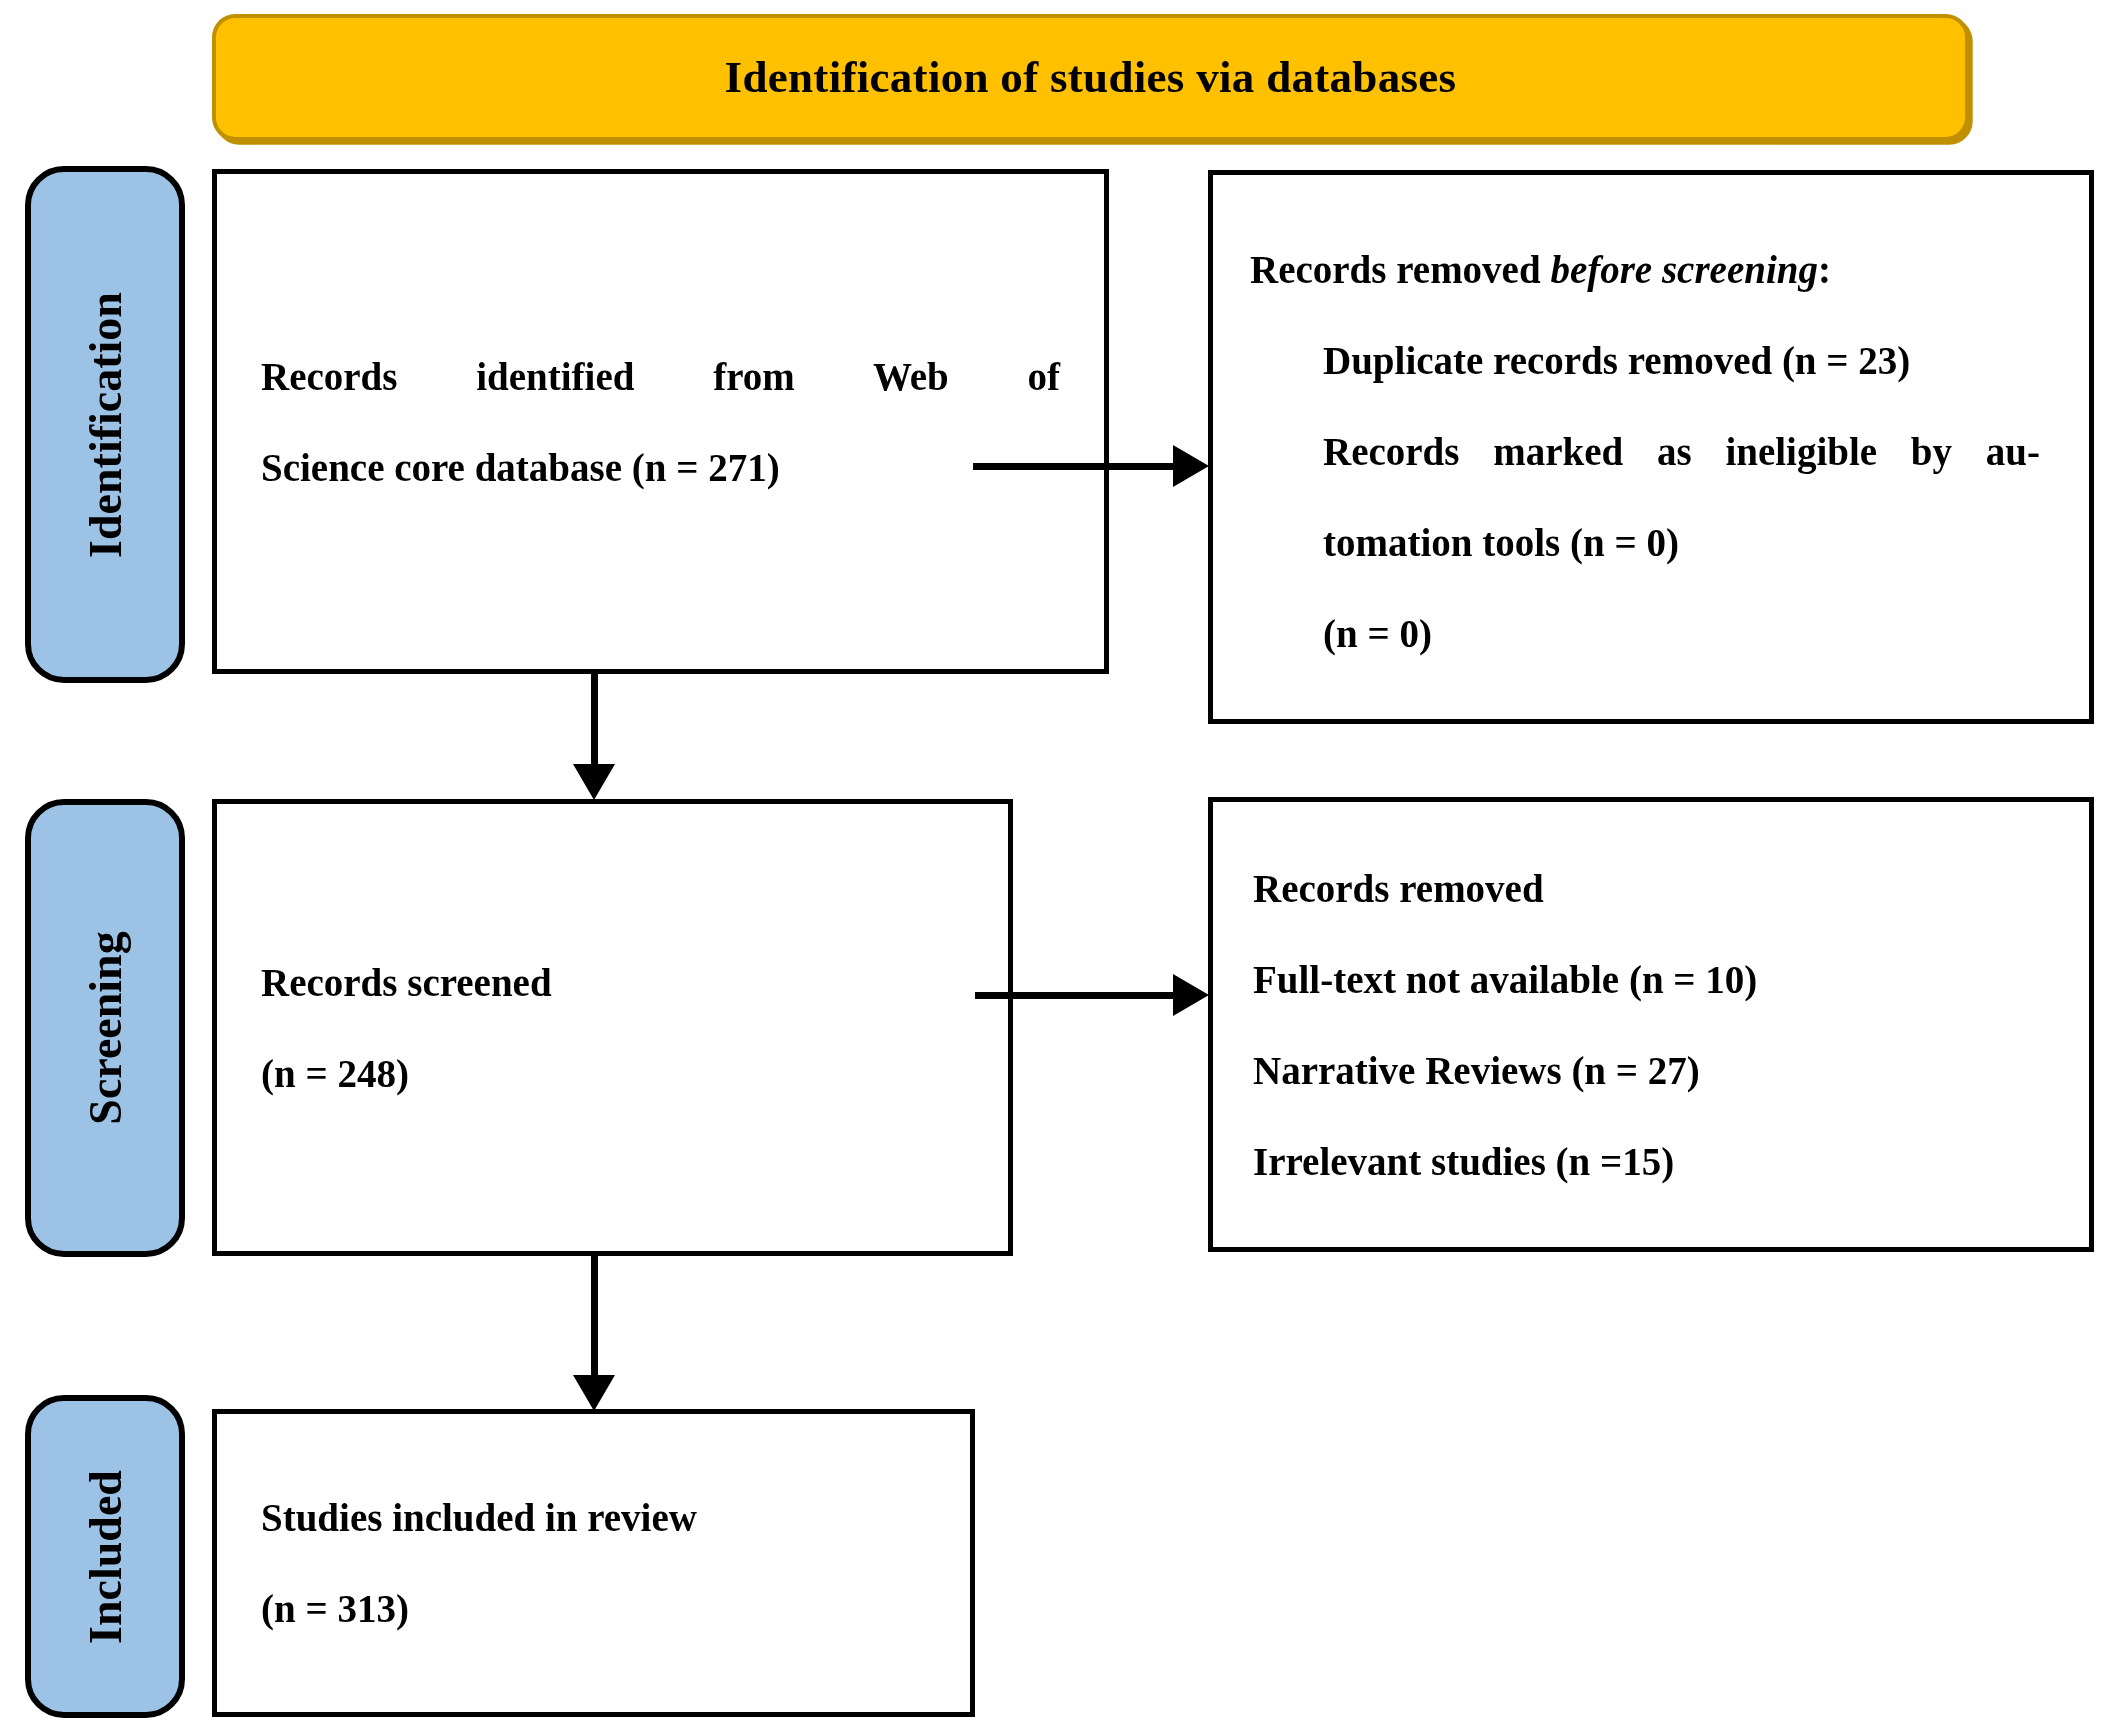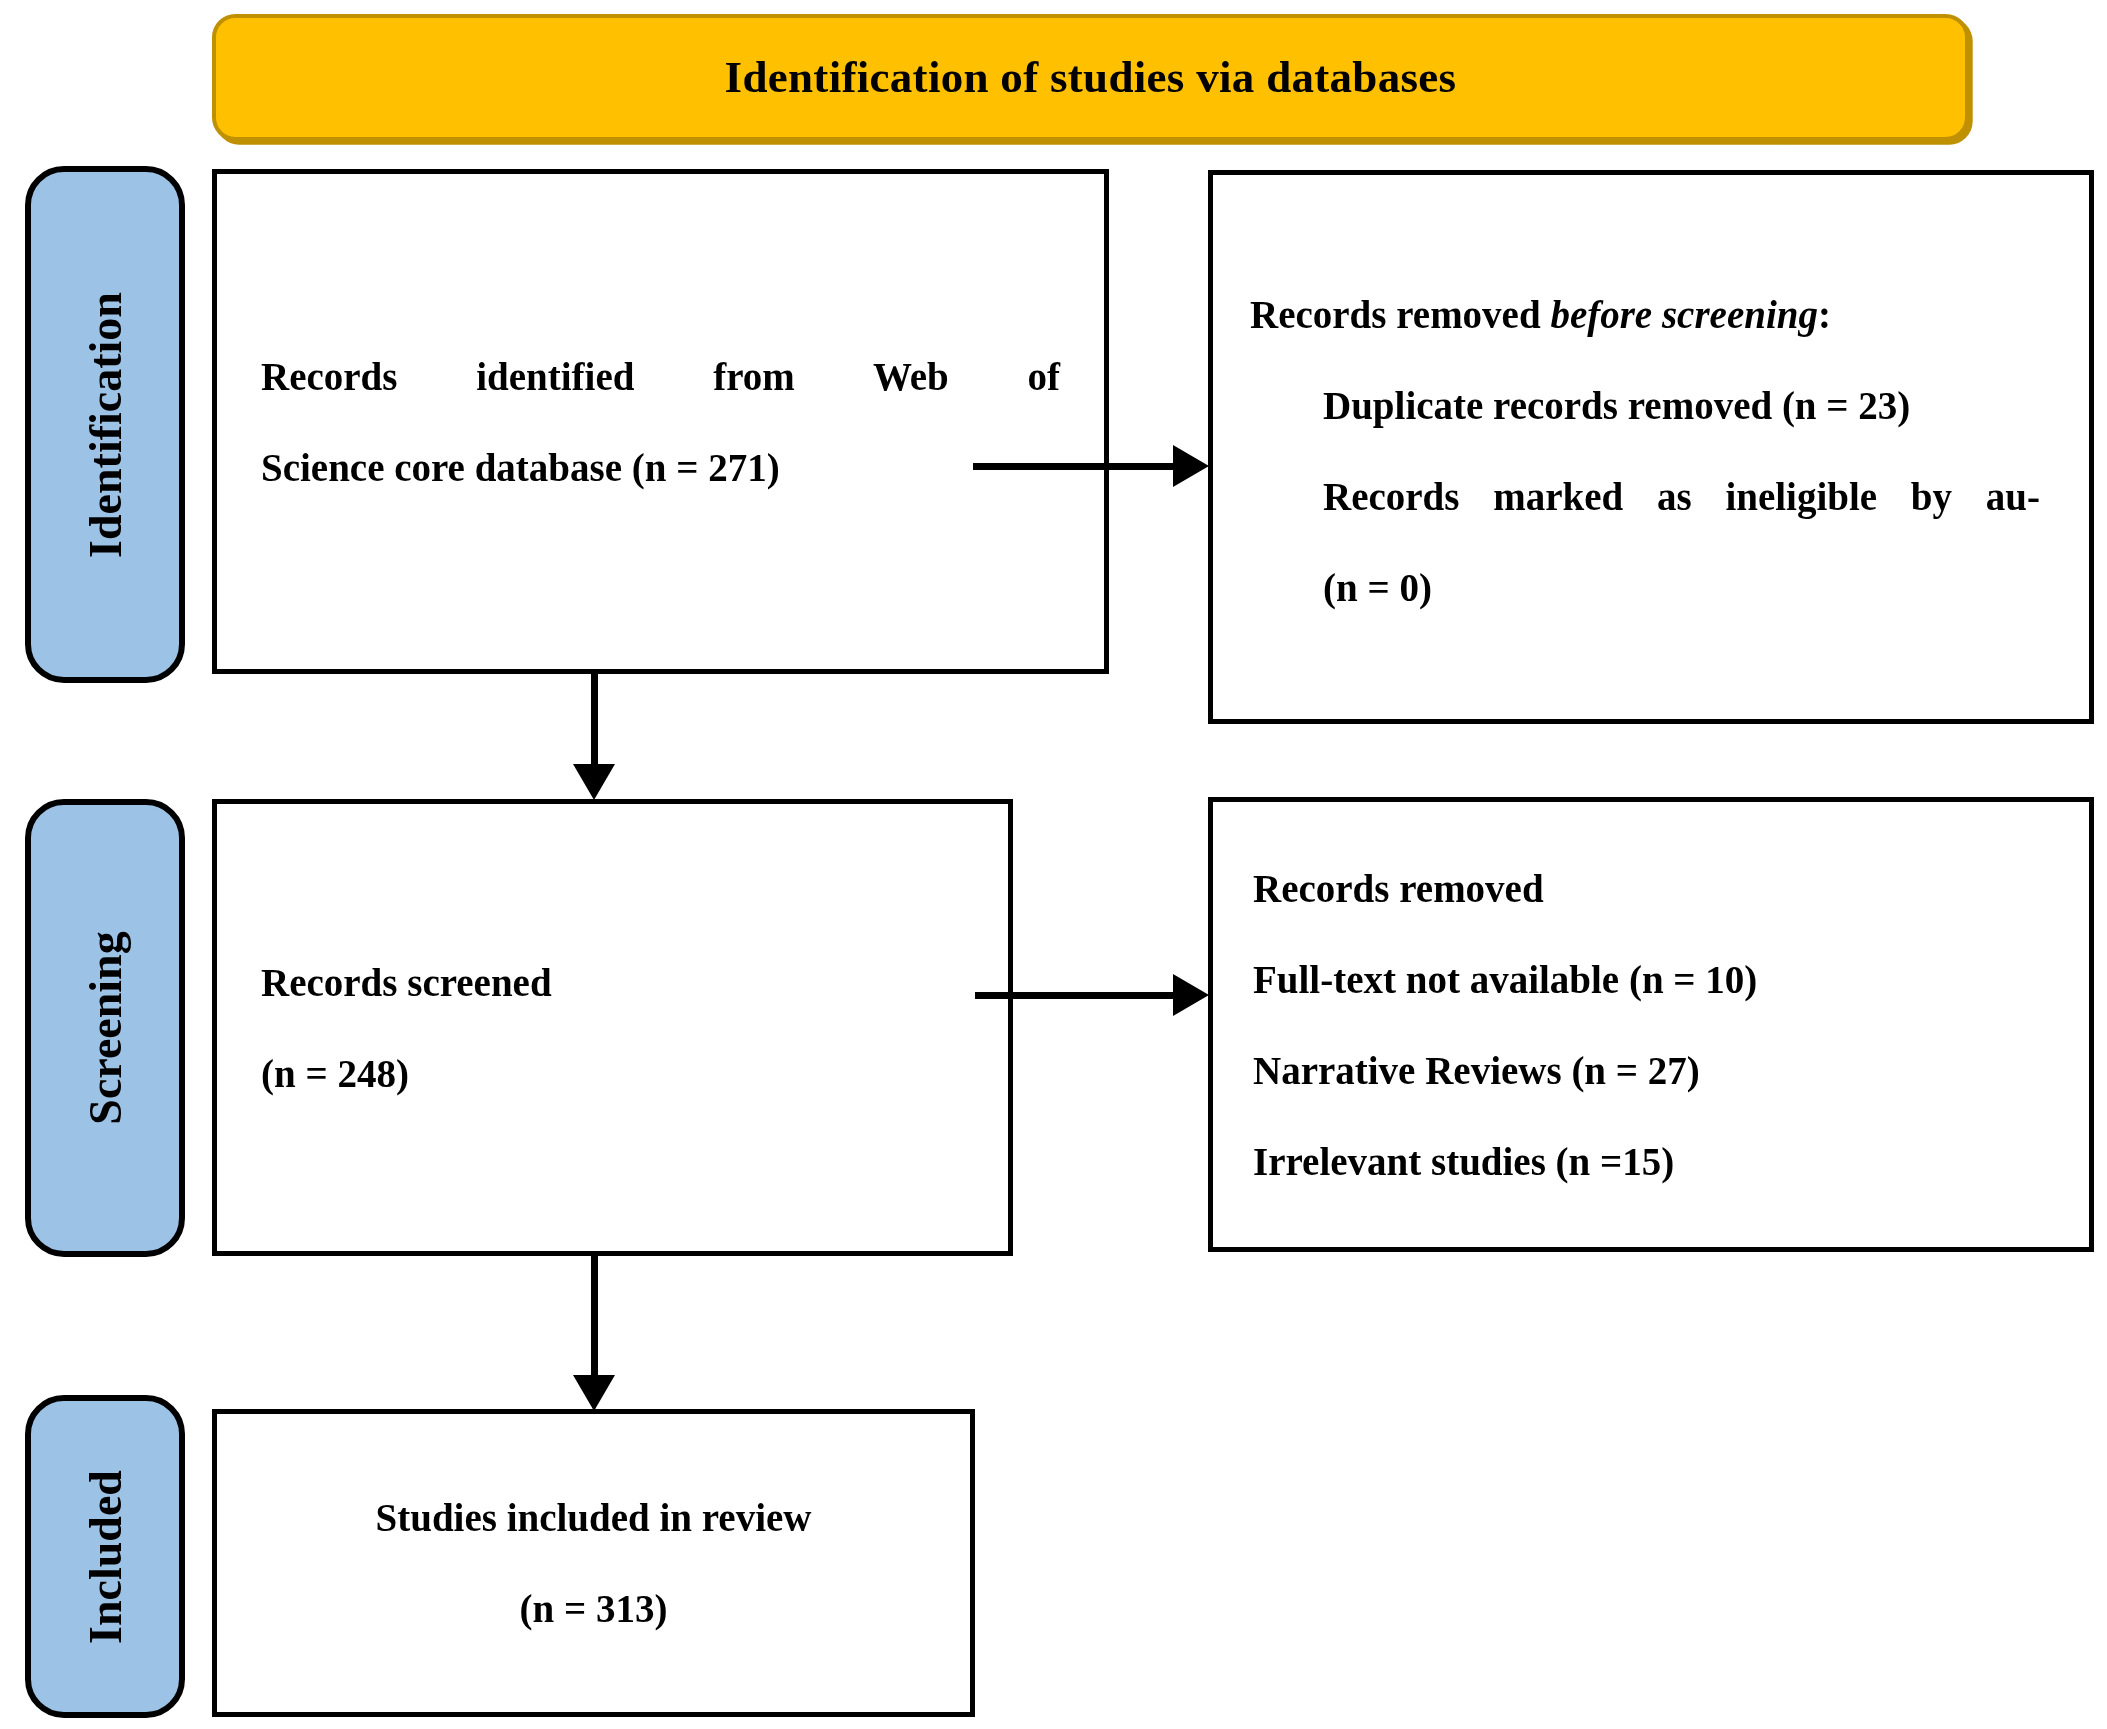--- a/index.html
+++ b/index.html
@@ -51,21 +51,21 @@
   .box{
     position:absolute;
     background:var(--paper);
     border:5.5px solid var(--ink);
     display:flex;flex-direction:column;justify-content:center;font-weight:bold;
   }
   #box-identified{left:212px;top:169px;width:897px;height:505px;padding:0 44px;}
   #box-removed{left:1208px;top:170px;width:886px;height:554px;padding:12.3px 49px 3.7px 37px;}
   #box-screened{left:212px;top:799px;width:801px;height:457px;padding:0 44px;}
   #box-excluded{left:1208px;top:797px;width:886px;height:455px;padding:0 49px 0 40px;}
-  #box-included{left:212px;top:1409px;width:763px;height:308px;padding:0 44px;align-items:center;}
+  #box-included{left:212px;top:1409px;width:763px;height:308px;padding:0 44px;}
 
   .line{font-size:39px;line-height:91px;white-space:nowrap;}
   .line.indent{padding-left:73px;}
   .line.justify{
     white-space:normal;
     text-align:justify;
     text-align-last:justify;
   }
   .line em{font-style:italic;}
 
@@ -104,20 +104,21 @@
   </div>
 
   <div class="box" id="box-identified">
       <div class="line justify"><span>Records identified from Web of</span></div>
       <div class="line"><span>Science core database (n = 271)</span></div>
     </div>
   <div class="box" id="box-removed">
       <div class="line"><span>Records removed </span><em>before screening</em><span>:</span></div>
       <div class="line indent"><span>Duplicate records removed (n = 23)</span></div>
       <div class="line indent justify"><span>Records marked as ineligible by au-</span></div>
+      <div class="line indent"><span>tomation tools (n = 0)</span></div>
       <div class="line indent"><span>(n = 0)</span></div>
     </div>
   <div class="box" id="box-screened">
       <div class="line"><span>Records screened</span></div>
       <div class="line"><span>(n = 248)</span></div>
     </div>
   <div class="box" id="box-excluded">
       <div class="line"><span>Records removed</span></div>
       <div class="line"><span>Full-text not available (n = 10)</span></div>
       <div class="line"><span>Narrative Reviews (n = 27)</span></div>

